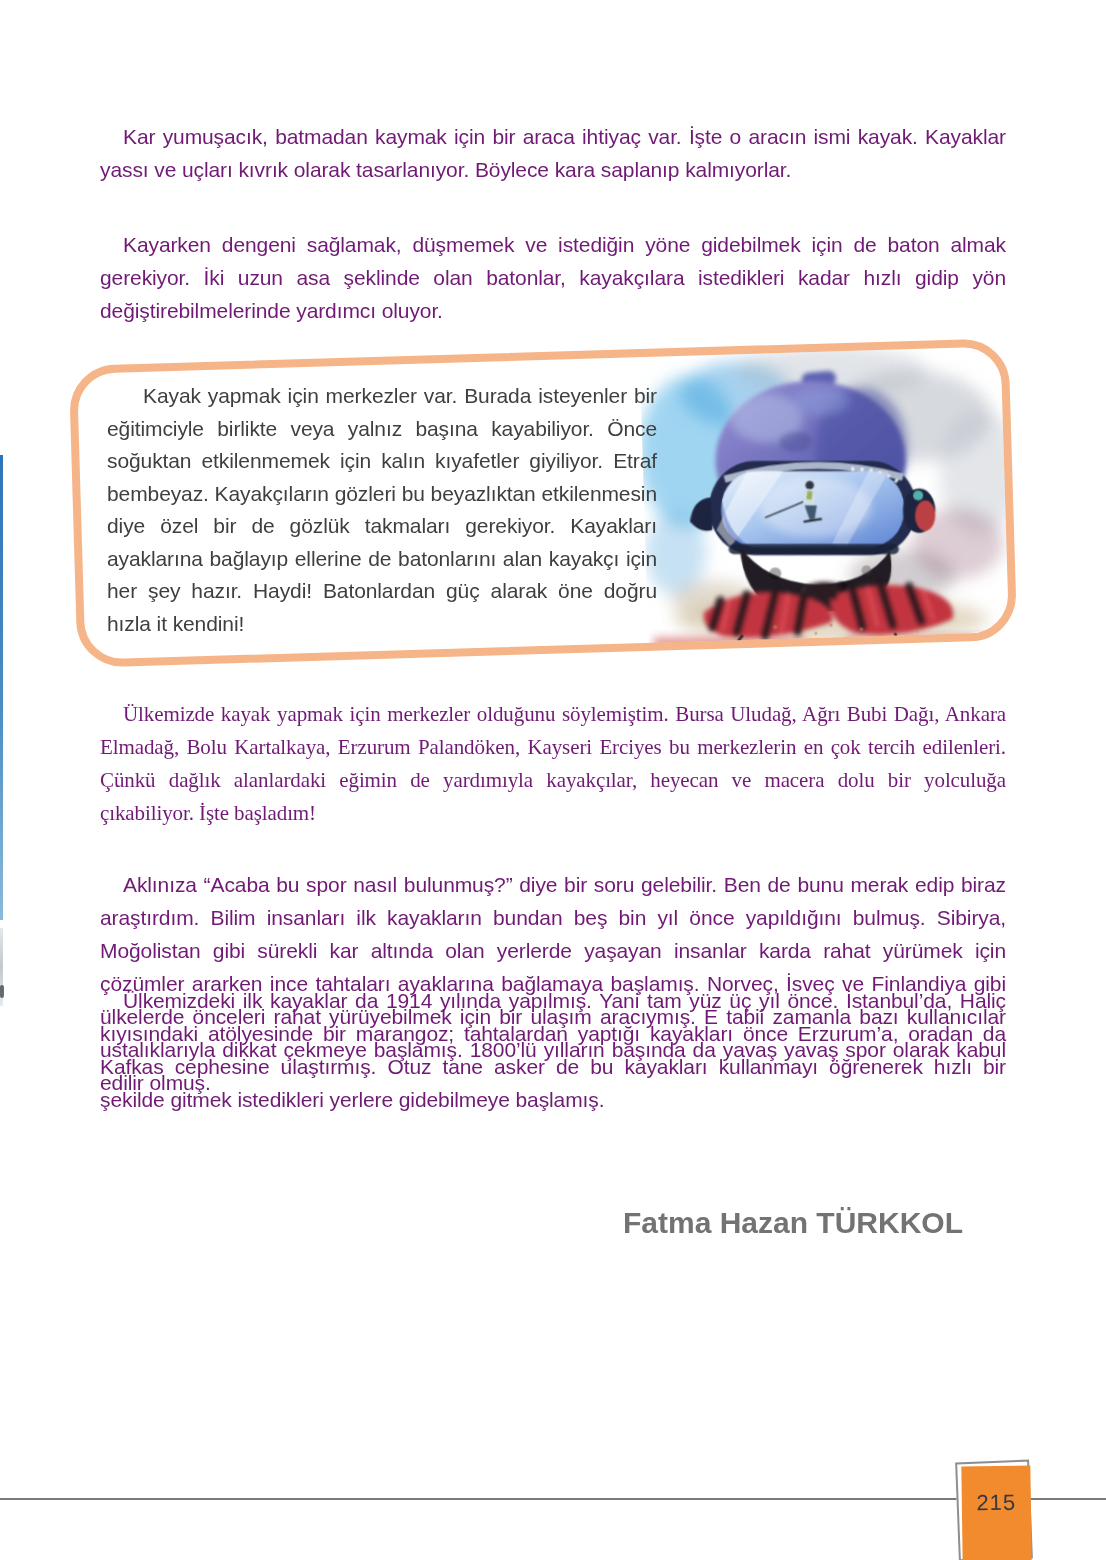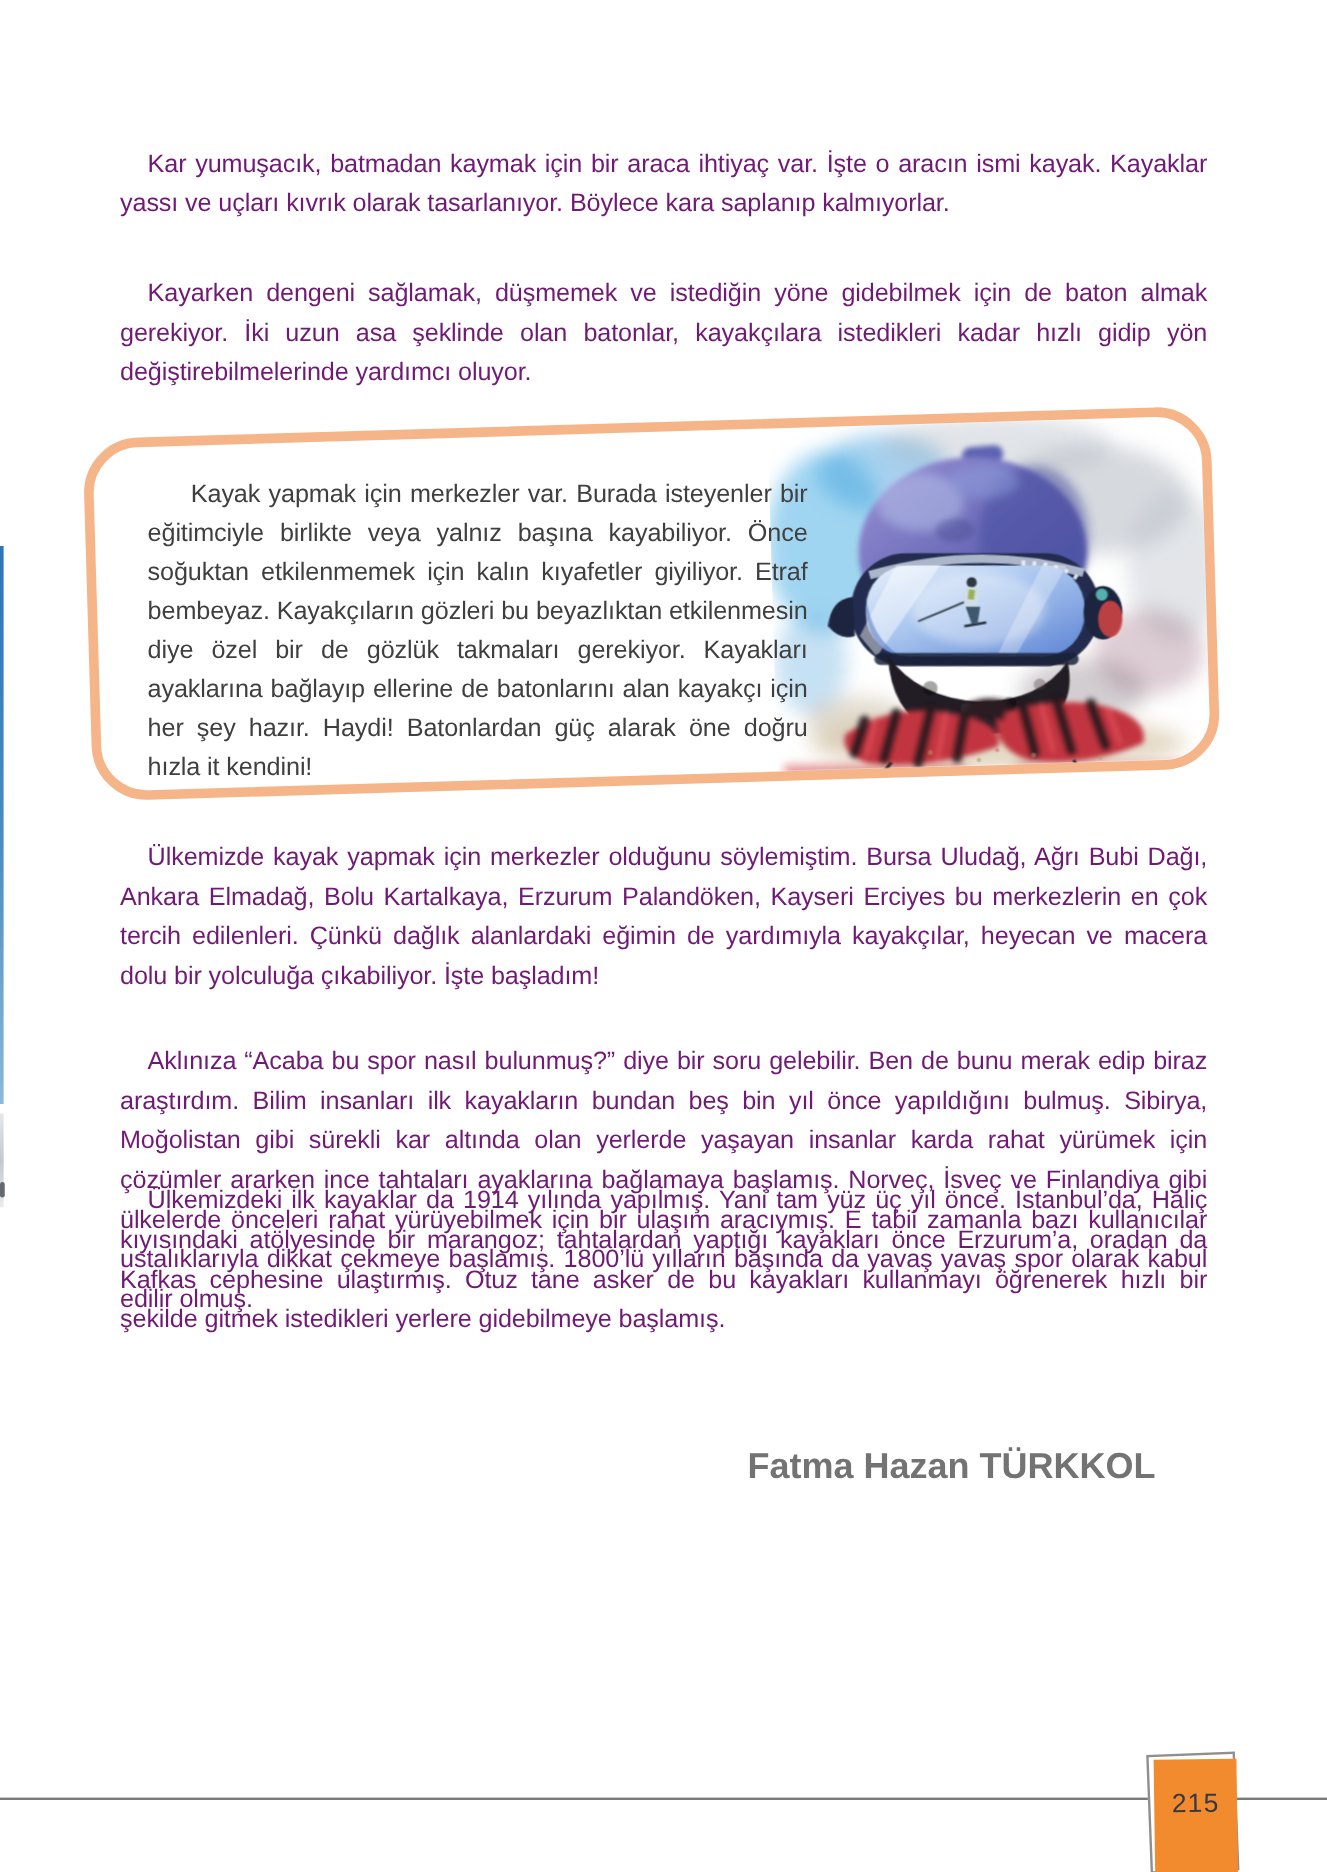--- a/index.html
+++ b/index.html
@@ -7,36 +7,36 @@
     width:1106px;height:1560px;position:relative;overflow:hidden;
     background:#ffffff;font-family:"Liberation Sans",sans-serif;
   }
   .bodytext{
     position:absolute;left:100px;width:906px;margin:0;
     font-size:21px;line-height:33px;color:#701a75;
     text-align:justify;text-indent:23px;letter-spacing:-0.1px;
   }
   #p1{top:120px;}
   #p2{top:187px;margin-top:41px;}
-  #p3{top:698px;}
+  #p3{top:698px;font-family:Liberation Serif, serif;}
   #p4{top:868px;}
   #p5{top:984px;}
 
   
   .quote-box{
     position:absolute;left:73px;top:352px;width:940px;height:302px;
     box-sizing:border-box;border:8px solid #f5b588;border-radius:46px;
     transform:rotate(-1.7deg);background:#ffffff;overflow:hidden;z-index:1;
   }
   .box-art{
     position:absolute;top:-6px;right:-8px;width:364px;height:304px;
     transform:rotate(1.7deg);
   }
   .quote-text{
-    position:absolute;left:107px;top:380px;width:550px;margin:16px;z-index:2;
+    position:absolute;left:107px;top:380px;width:550px;margin:0;z-index:2;
     font-size:21px;line-height:32.5px;color:#3f3f3f;
     text-align:justify;text-indent:36px;letter-spacing:-0.1px;
   }
 
   .author{
     position:absolute;top:1206px;right:143px;margin:0;
     font-size:30px;font-weight:bold;color:#737373;
   }
 
   

